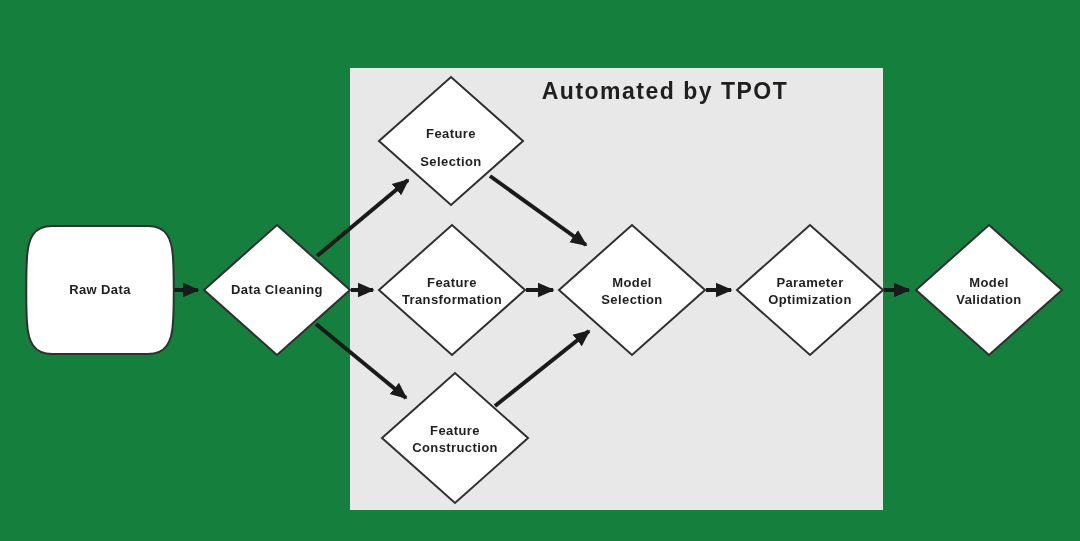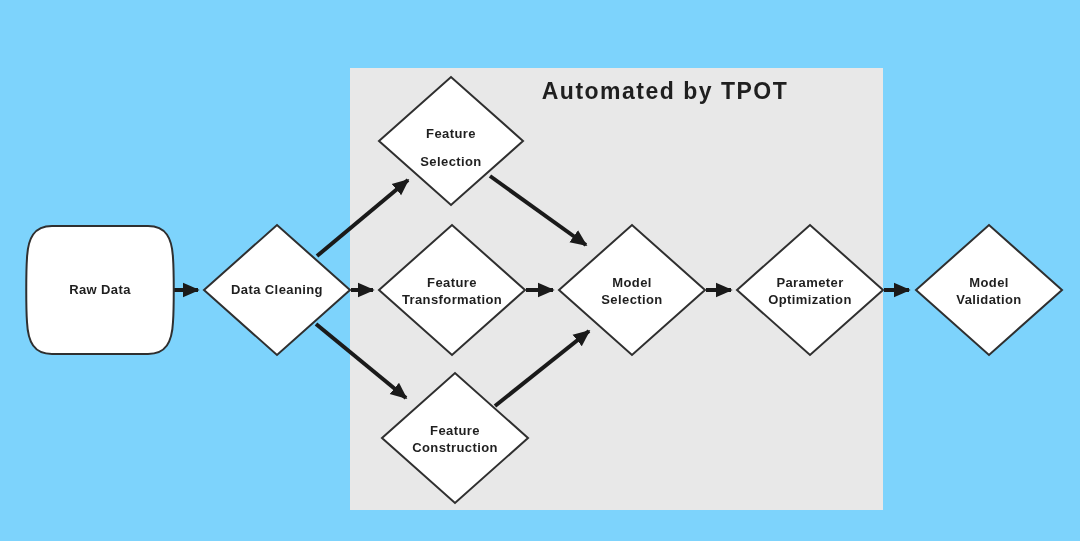--- a/index.html
+++ b/index.html
@@ -8,21 +8,21 @@
     background: #ffffff;
     width: 1080px;
     height: 541px;
     overflow: hidden;
     font-family: "Liberation Sans", sans-serif;
   }
   .stage {
     position: relative;
     width: 1080px;
     height: 541px;
-    background: #7dd3fc;
+    background: #15803d;
   }
   svg { display: block; }
   .node-shape {
     fill: #ffffff;
     stroke: #2f2f2f;
     stroke-width: 2;
   }
   .node-label {
     fill: #1f1f1f;
     font-family: "Liberation Sans", sans-serif;

